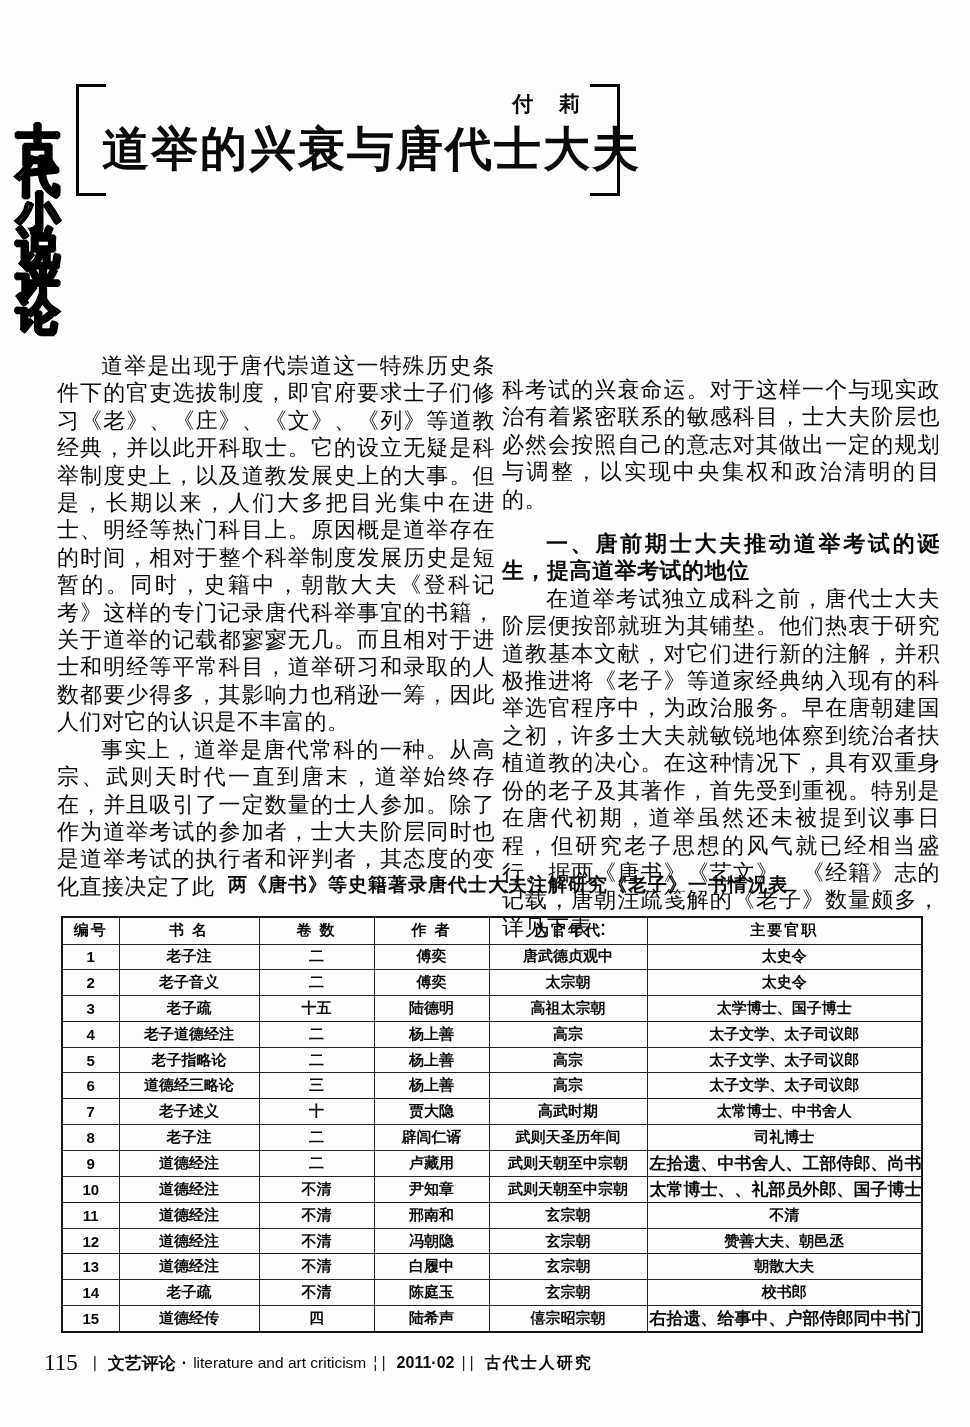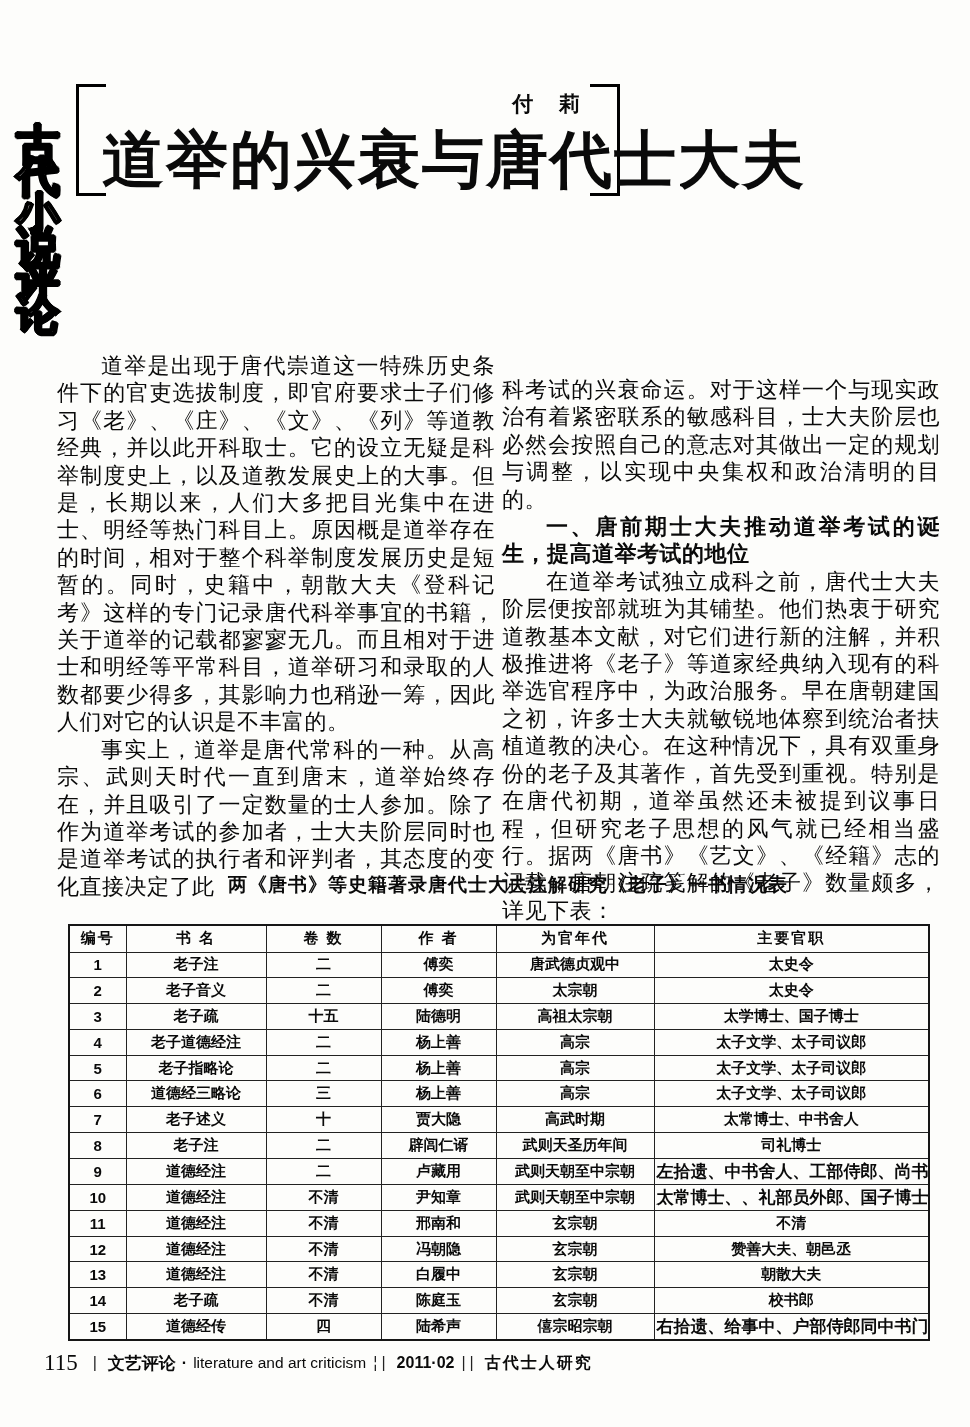--- a/index.html
+++ b/index.html
@@ -40,56 +40,56 @@
   }
   .author {
     position: absolute; left: 370px; top: 90px; width: 220px;
     text-align: right;
     font-family: "Liberation Sans", sans-serif;
     font-size: 21px; font-weight: 800; letter-spacing: 10px;
   }
   .article-title {
     position: absolute; left: 102px; top: 118px; width: 495px;
     font-family: "Liberation Sans", sans-serif;
-    font-size: 62px; font-weight: 900; letter-spacing: 2px;
+    font-size: 47px; font-weight: 900; letter-spacing: 2px;
     white-space: nowrap;
   }
 
   
   .col {
     position: absolute; top: 352px; width: 438px;
     font-size: 22px; line-height: 27.4px;
     letter-spacing: 0.5px;
     text-align: justify;
   }
   .col-left  { left: 57px; }
   .col-right { left: 502px; }
   .col p { margin: 0; text-indent: 2em; }
   .col p.no-indent { text-indent: 0; margin-top: 24px; }
   .col p.section-heading {
     font-family: "Liberation Sans", sans-serif;
     font-weight: 800;
+    margin-top: 17px;
   }
 
   
   .table-title {
     position: absolute; left: 78px; top: 872px; width: 860px;
     text-align: center;
     font-family: "Liberation Sans", sans-serif;
     font-size: 19px; font-weight: 800; letter-spacing: 1px;
   }
   table.laozi {
-    position: absolute; left: 68px; top: 916px;
+    position: absolute; left: 61px; top: 916px;
     width: 860px;
     border-collapse: collapse;
     table-layout: fixed;
     font-family: "Liberation Sans", sans-serif;
     font-size: 15px; font-weight: 700;
     border: 2.5px solid #161616;
-    margin-top: 8px;
   }
   table.laozi th, table.laozi td {
     border: 1.5px solid #222;
     text-align: center; vertical-align: middle;
     padding: 1px 2px;
     height: 25.8px;
     overflow: hidden; white-space: nowrap;
   }
   table.laozi th { height: 27px; letter-spacing: 2px; }
   table.laozi td.small { font-size: 17px; letter-spacing: 0; }

